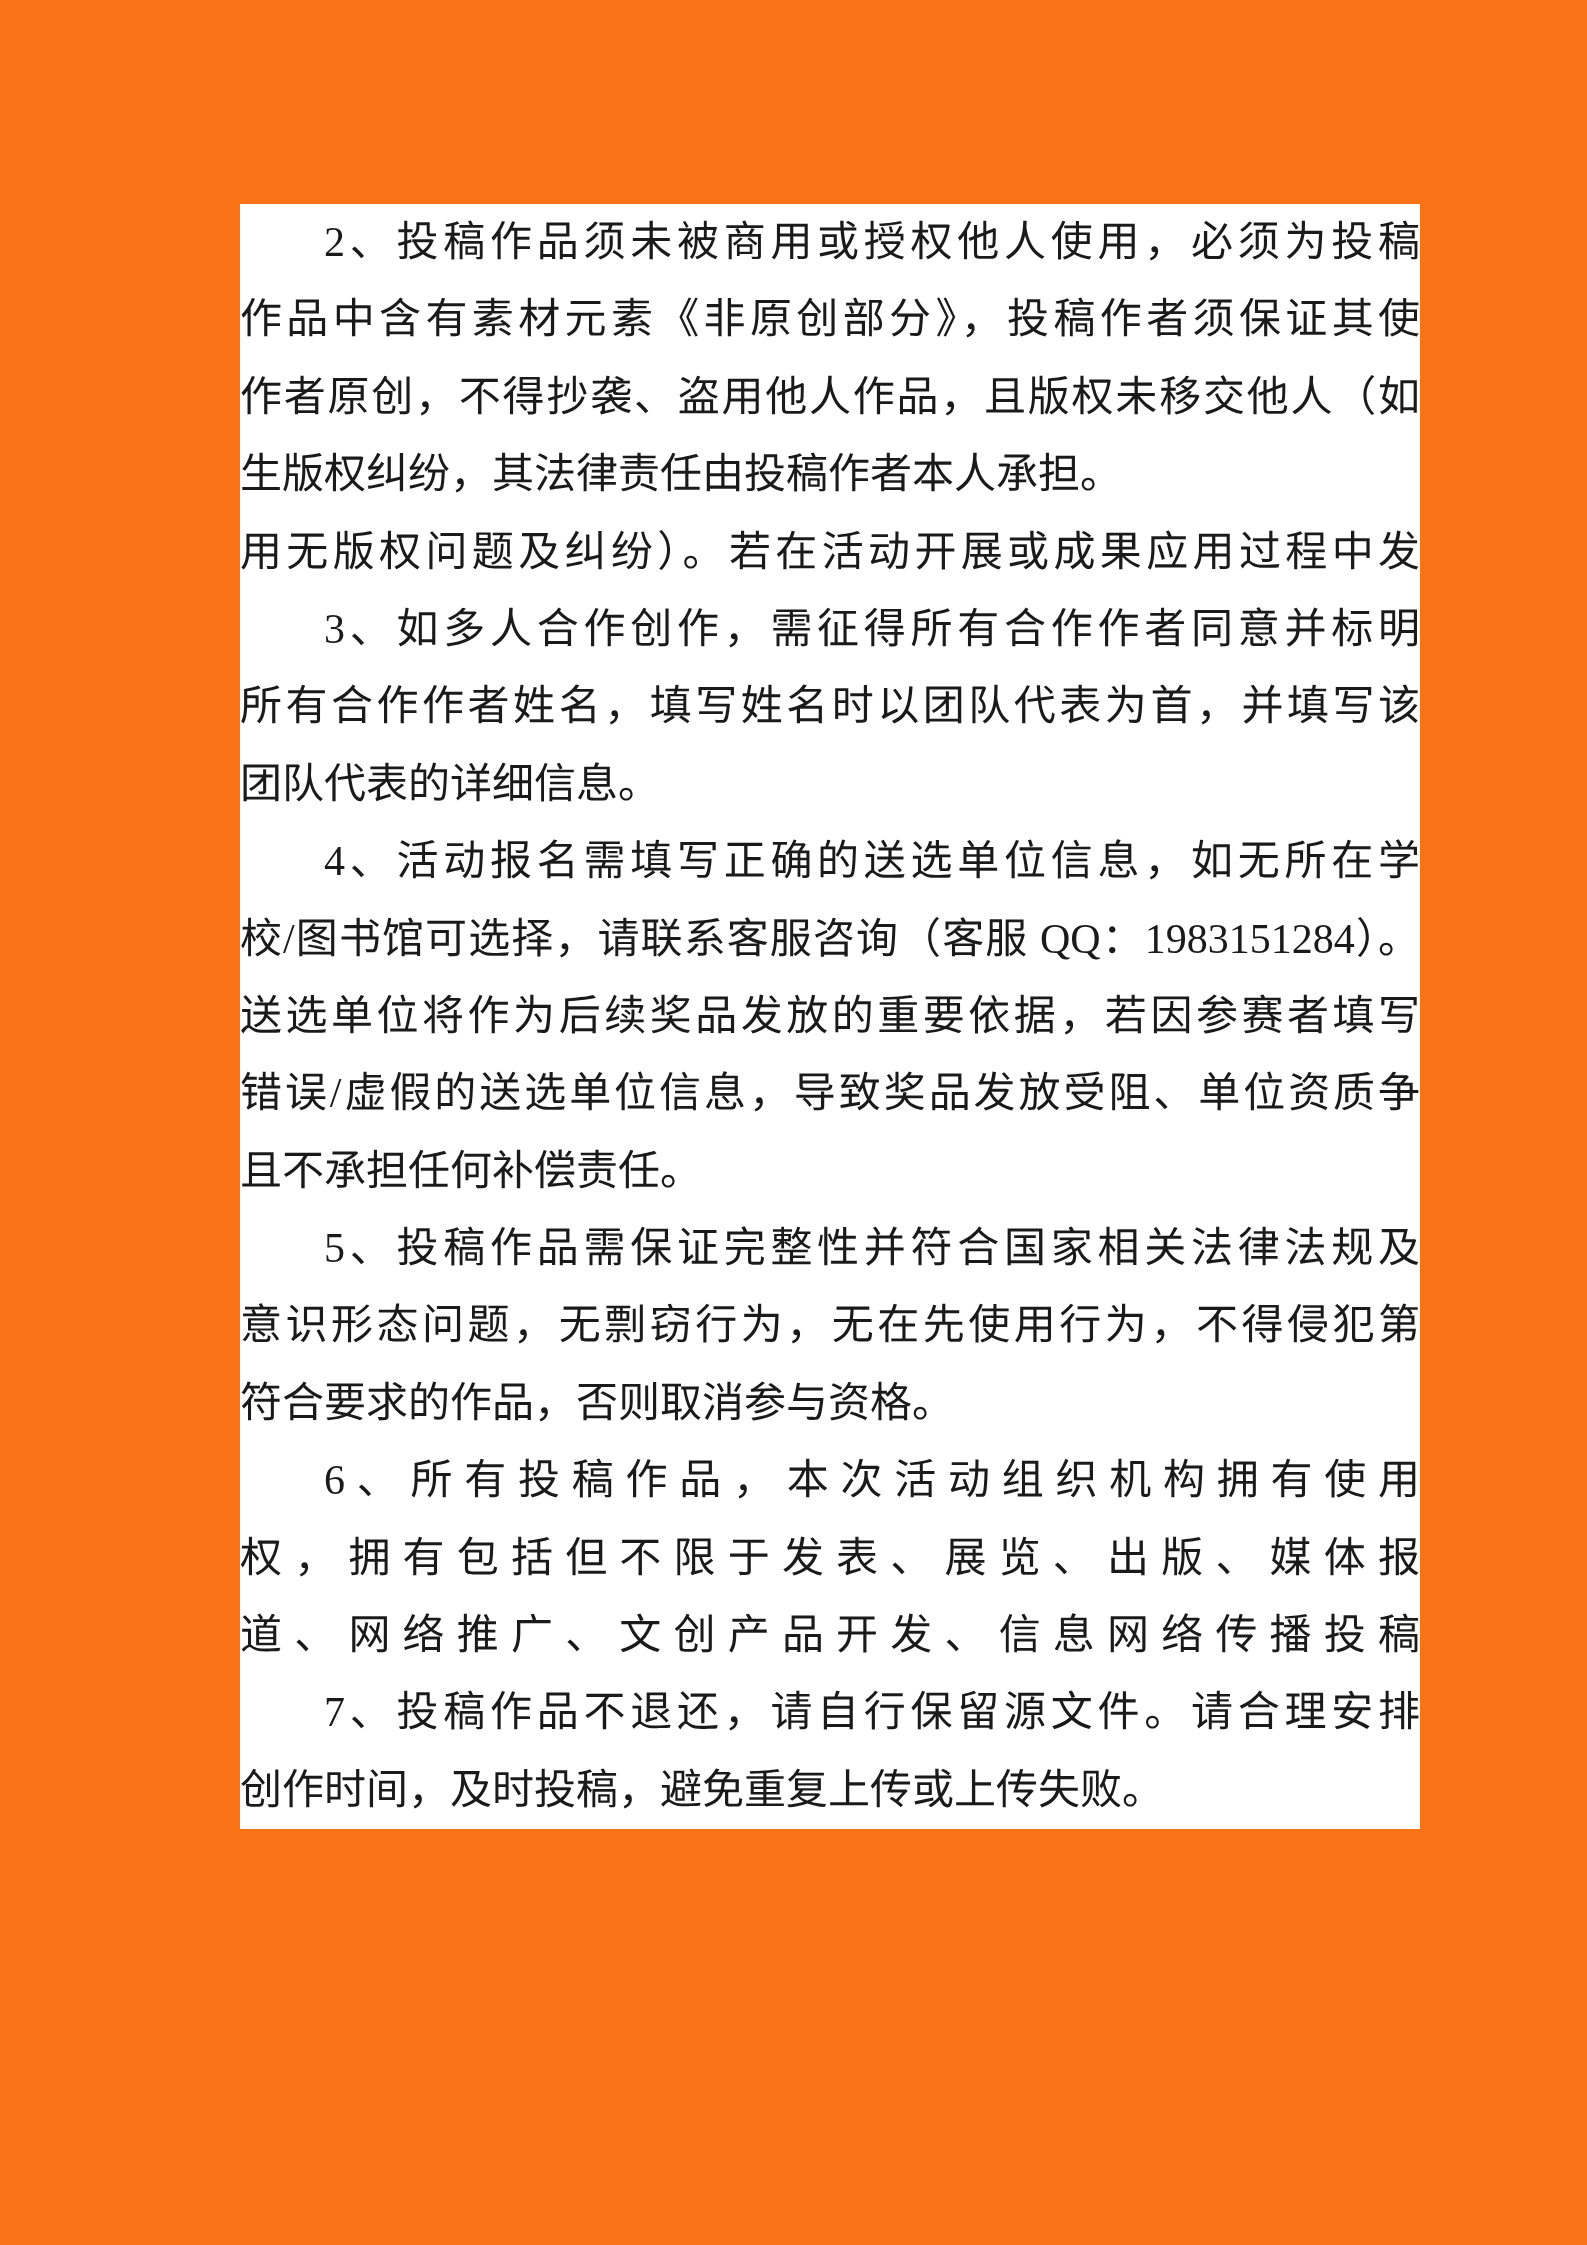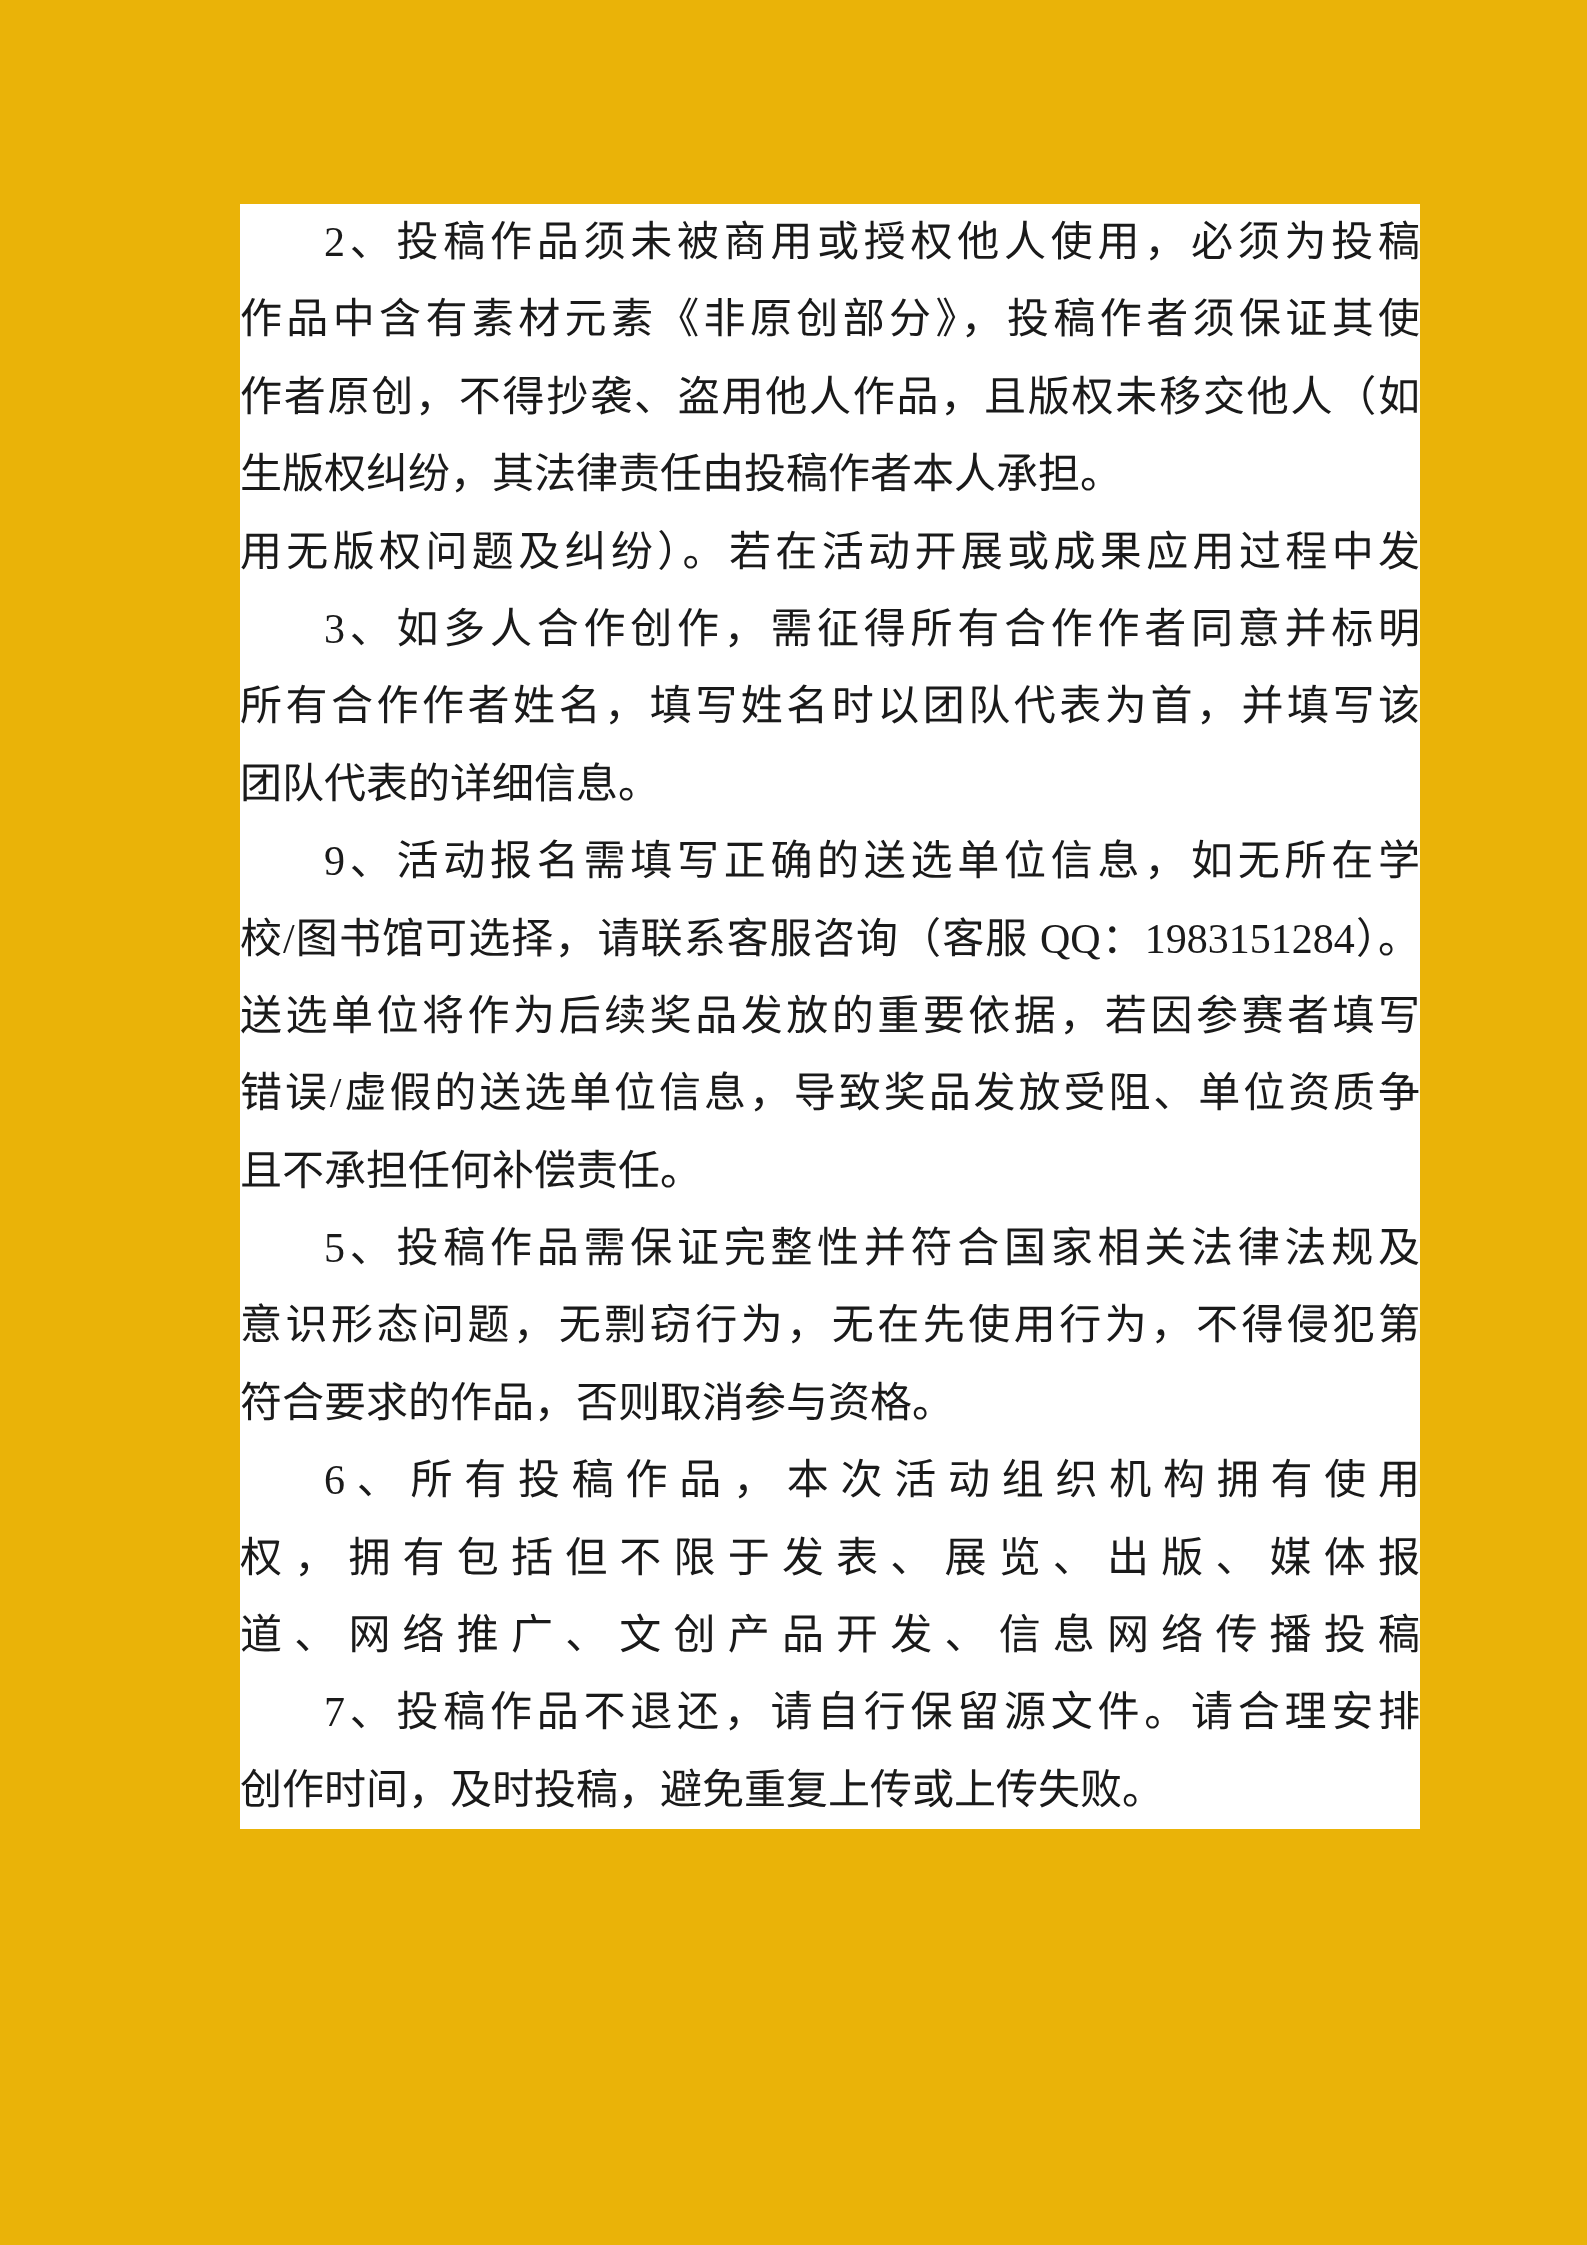--- a/index.html
+++ b/index.html
@@ -6,21 +6,21 @@
   body {
     width: 1587px;
     height: 2245px;
     background: #ffffff;
     font-family: "Liberation Serif", "DejaVu Serif", serif;
   }
   .page {
     position: relative;
     width: 1587px;
     height: 2245px;
-    background: #eab308;
+    background: #f97316;
     overflow: hidden;
   }
   .doc {
     position: absolute;
     left: 240px;
     top: 204px;
     width: 1180px;
     font-size: 42px;
     line-height: 77.4px;
     color: #1a1a1a;
@@ -46,21 +46,21 @@
 <div class="page">
   <div class="doc" style="background: rgb(255, 255, 255); color: rgb(26, 26, 26);">
       <div class="line indent just">2、投稿作品须未被商用或授权他人使用，必须为投稿</div>
       <div class="line just">作品中含有素材元素《非原创部分》，投稿作者须保证其使</div>
       <div class="line just">作者原创，不得抄袭、盗用他人作品，且版权未移交他人（如</div>
       <div class="line">生版权纠纷，其法律责任由投稿作者本人承担。</div>
       <div class="line just">用无版权问题及纠纷）。若在活动开展或成果应用过程中发</div>
       <div class="line indent just">3、如多人合作创作，需征得所有合作作者同意并标明</div>
       <div class="line just">所有合作作者姓名，填写姓名时以团队代表为首，并填写该</div>
       <div class="line">团队代表的详细信息。</div>
-      <div class="line indent just">9、活动报名需填写正确的送选单位信息，如无所在学</div>
+      <div class="line indent just">4、活动报名需填写正确的送选单位信息，如无所在学</div>
       <div class="line just">校/图书馆可选择，请联系客服咨询（客服 QQ：1983151284）。</div>
       <div class="line just">送选单位将作为后续奖品发放的重要依据，若因参赛者填写</div>
       <div class="line just">错误/虚假的送选单位信息，导致奖品发放受阻、单位资质争</div>
       <div class="line">且不承担任何补偿责任。</div>
       <div class="line indent just">5、投稿作品需保证完整性并符合国家相关法律法规及</div>
       <div class="line just">意识形态问题，无剽窃行为，无在先使用行为，不得侵犯第</div>
       <div class="line">符合要求的作品，否则取消参与资格。</div>
       <div class="line indent just">6、所有投稿作品，本次活动组织机构拥有使用</div>
       <div class="line just">权，拥有包括但不限于发表、展览、出版、媒体报</div>
       <div class="line just">道、网络推广、文创产品开发、信息网络传播投稿</div>

